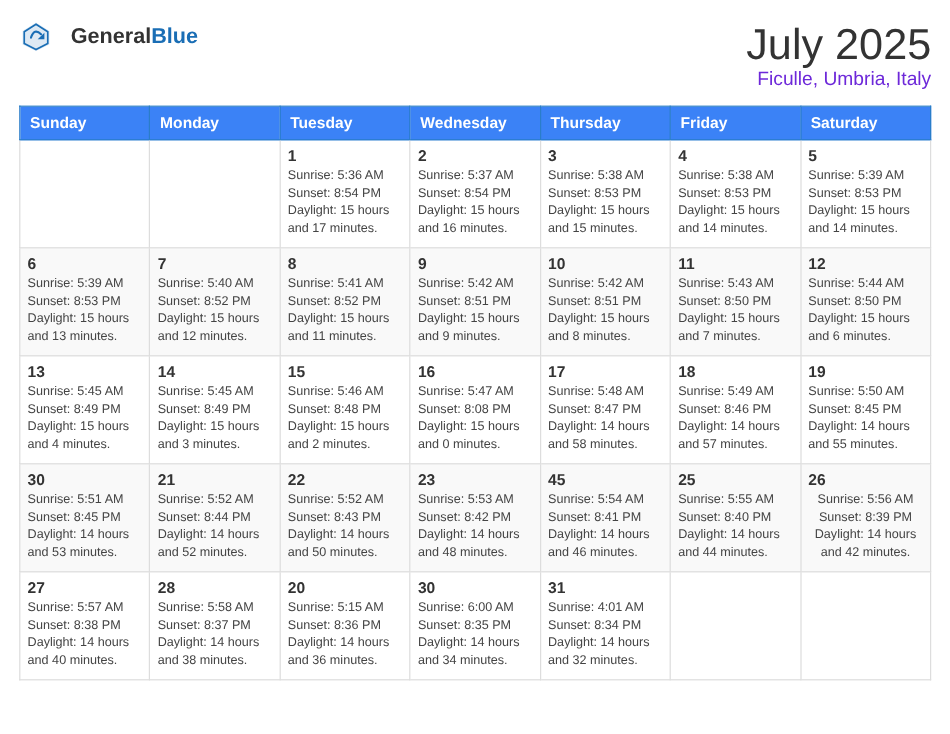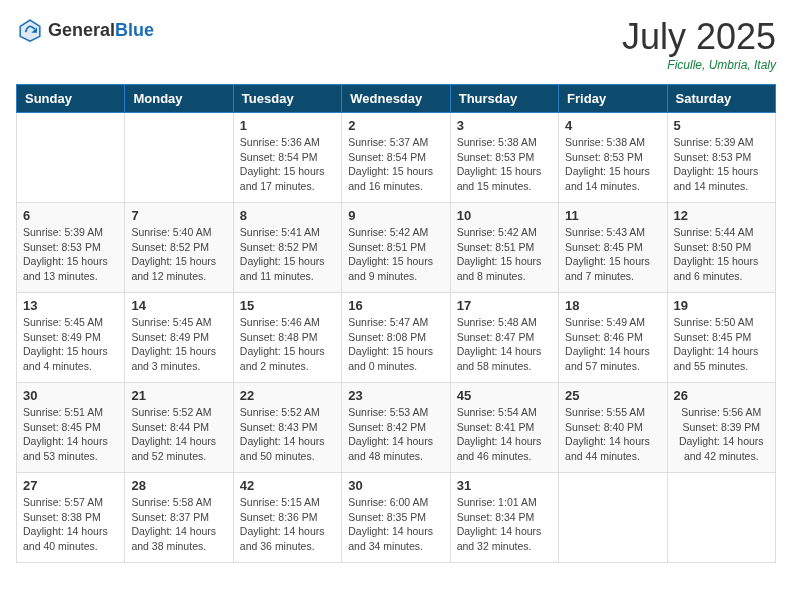--- a/index.html
+++ b/index.html
@@ -12,21 +12,21 @@
     }
     .header {
       display: flex;
       justify-content: space-between;
       align-items: flex-start;
       margin-bottom: 12px;
     }
     .logo {
       display: flex;
       align-items: center;
-      gap: 4px;
+      gap: 15px;
     }
     .logo-text-general {
       font-size: 18px;
       font-weight: bold;
       color: #333;
     }
     .logo-text-blue {
       font-size: 18px;
       font-weight: bold;
       color: #1a6eb5;
@@ -37,31 +37,30 @@
     }
     .title-area {
       text-align: right;
     }
     .month-title {
       font-size: 36px;
       color: #333;
       font-weight: normal;
     }
     .location-title {
-      font-size: 12px;
-      color: #15803d;
-      font-style: italic;
+      font-size: 16px;
+      color: #6d28d9;
     }
     .calendar {
       width: 100%;
       border-collapse: collapse;
       border: 1px solid #ccc;
     }
     .calendar th {
-      background-color: #0c4a6e;
+      background-color: #3b82f6;
       color: #fff;
       text-align: left;
       padding: 6px 8px;
       font-size: 13px;
       font-weight: bold;
       border: 1px solid #2a7dc9;
     }
     .calendar td {
       vertical-align: top;
       padding: 5px 6px;
@@ -186,21 +185,21 @@
         </td>
         <td>
           <span class="day-num">10</span>
           <div class="day-info" style="white-space: pre-line;">Sunrise: 5:42 AM
 Sunset: 8:51 PM
 Daylight: 15 hours and 8 minutes.</div>
         </td>
         <td>
           <span class="day-num">11</span>
           <div class="day-info" style="white-space: pre-line;">Sunrise: 5:43 AM
-Sunset: 8:45 PM
+Sunset: 8:50 PM
 Daylight: 15 hours and 7 minutes.</div>
         </td>
         <td>
           <span class="day-num">12</span>
           <div class="day-info" style="white-space: pre-line;">Sunrise: 5:44 AM
 Sunset: 8:50 PM
 Daylight: 15 hours and 6 minutes.</div>
         </td>
       </tr>
       <tr>
@@ -298,34 +297,34 @@
 Sunset: 8:38 PM
 Daylight: 14 hours and 40 minutes.</div>
         </td>
         <td>
           <span class="day-num">28</span>
           <div class="day-info" style="white-space: pre-line;">Sunrise: 5:58 AM
 Sunset: 8:37 PM
 Daylight: 14 hours and 38 minutes.</div>
         </td>
         <td>
-          <span class="day-num">42</span>
+          <span class="day-num">20</span>
           <div class="day-info" style="white-space: pre-line;">Sunrise: 5:15 AM
 Sunset: 8:36 PM
 Daylight: 14 hours and 36 minutes.</div>
         </td>
         <td>
           <span class="day-num">30</span>
           <div class="day-info" style="white-space: pre-line;">Sunrise: 6:00 AM
 Sunset: 8:35 PM
 Daylight: 14 hours and 34 minutes.</div>
         </td>
         <td>
           <span class="day-num">31</span>
-          <div class="day-info" style="white-space: pre-line;">Sunrise: 1:01 AM
+          <div class="day-info" style="white-space: pre-line;">Sunrise: 4:01 AM
 Sunset: 8:34 PM
 Daylight: 14 hours and 32 minutes.</div>
         </td>
         <td class="empty-cell"></td>
         <td class="empty-cell"></td>
       </tr>
     </tbody>
 </table>
 
 </body></html>

